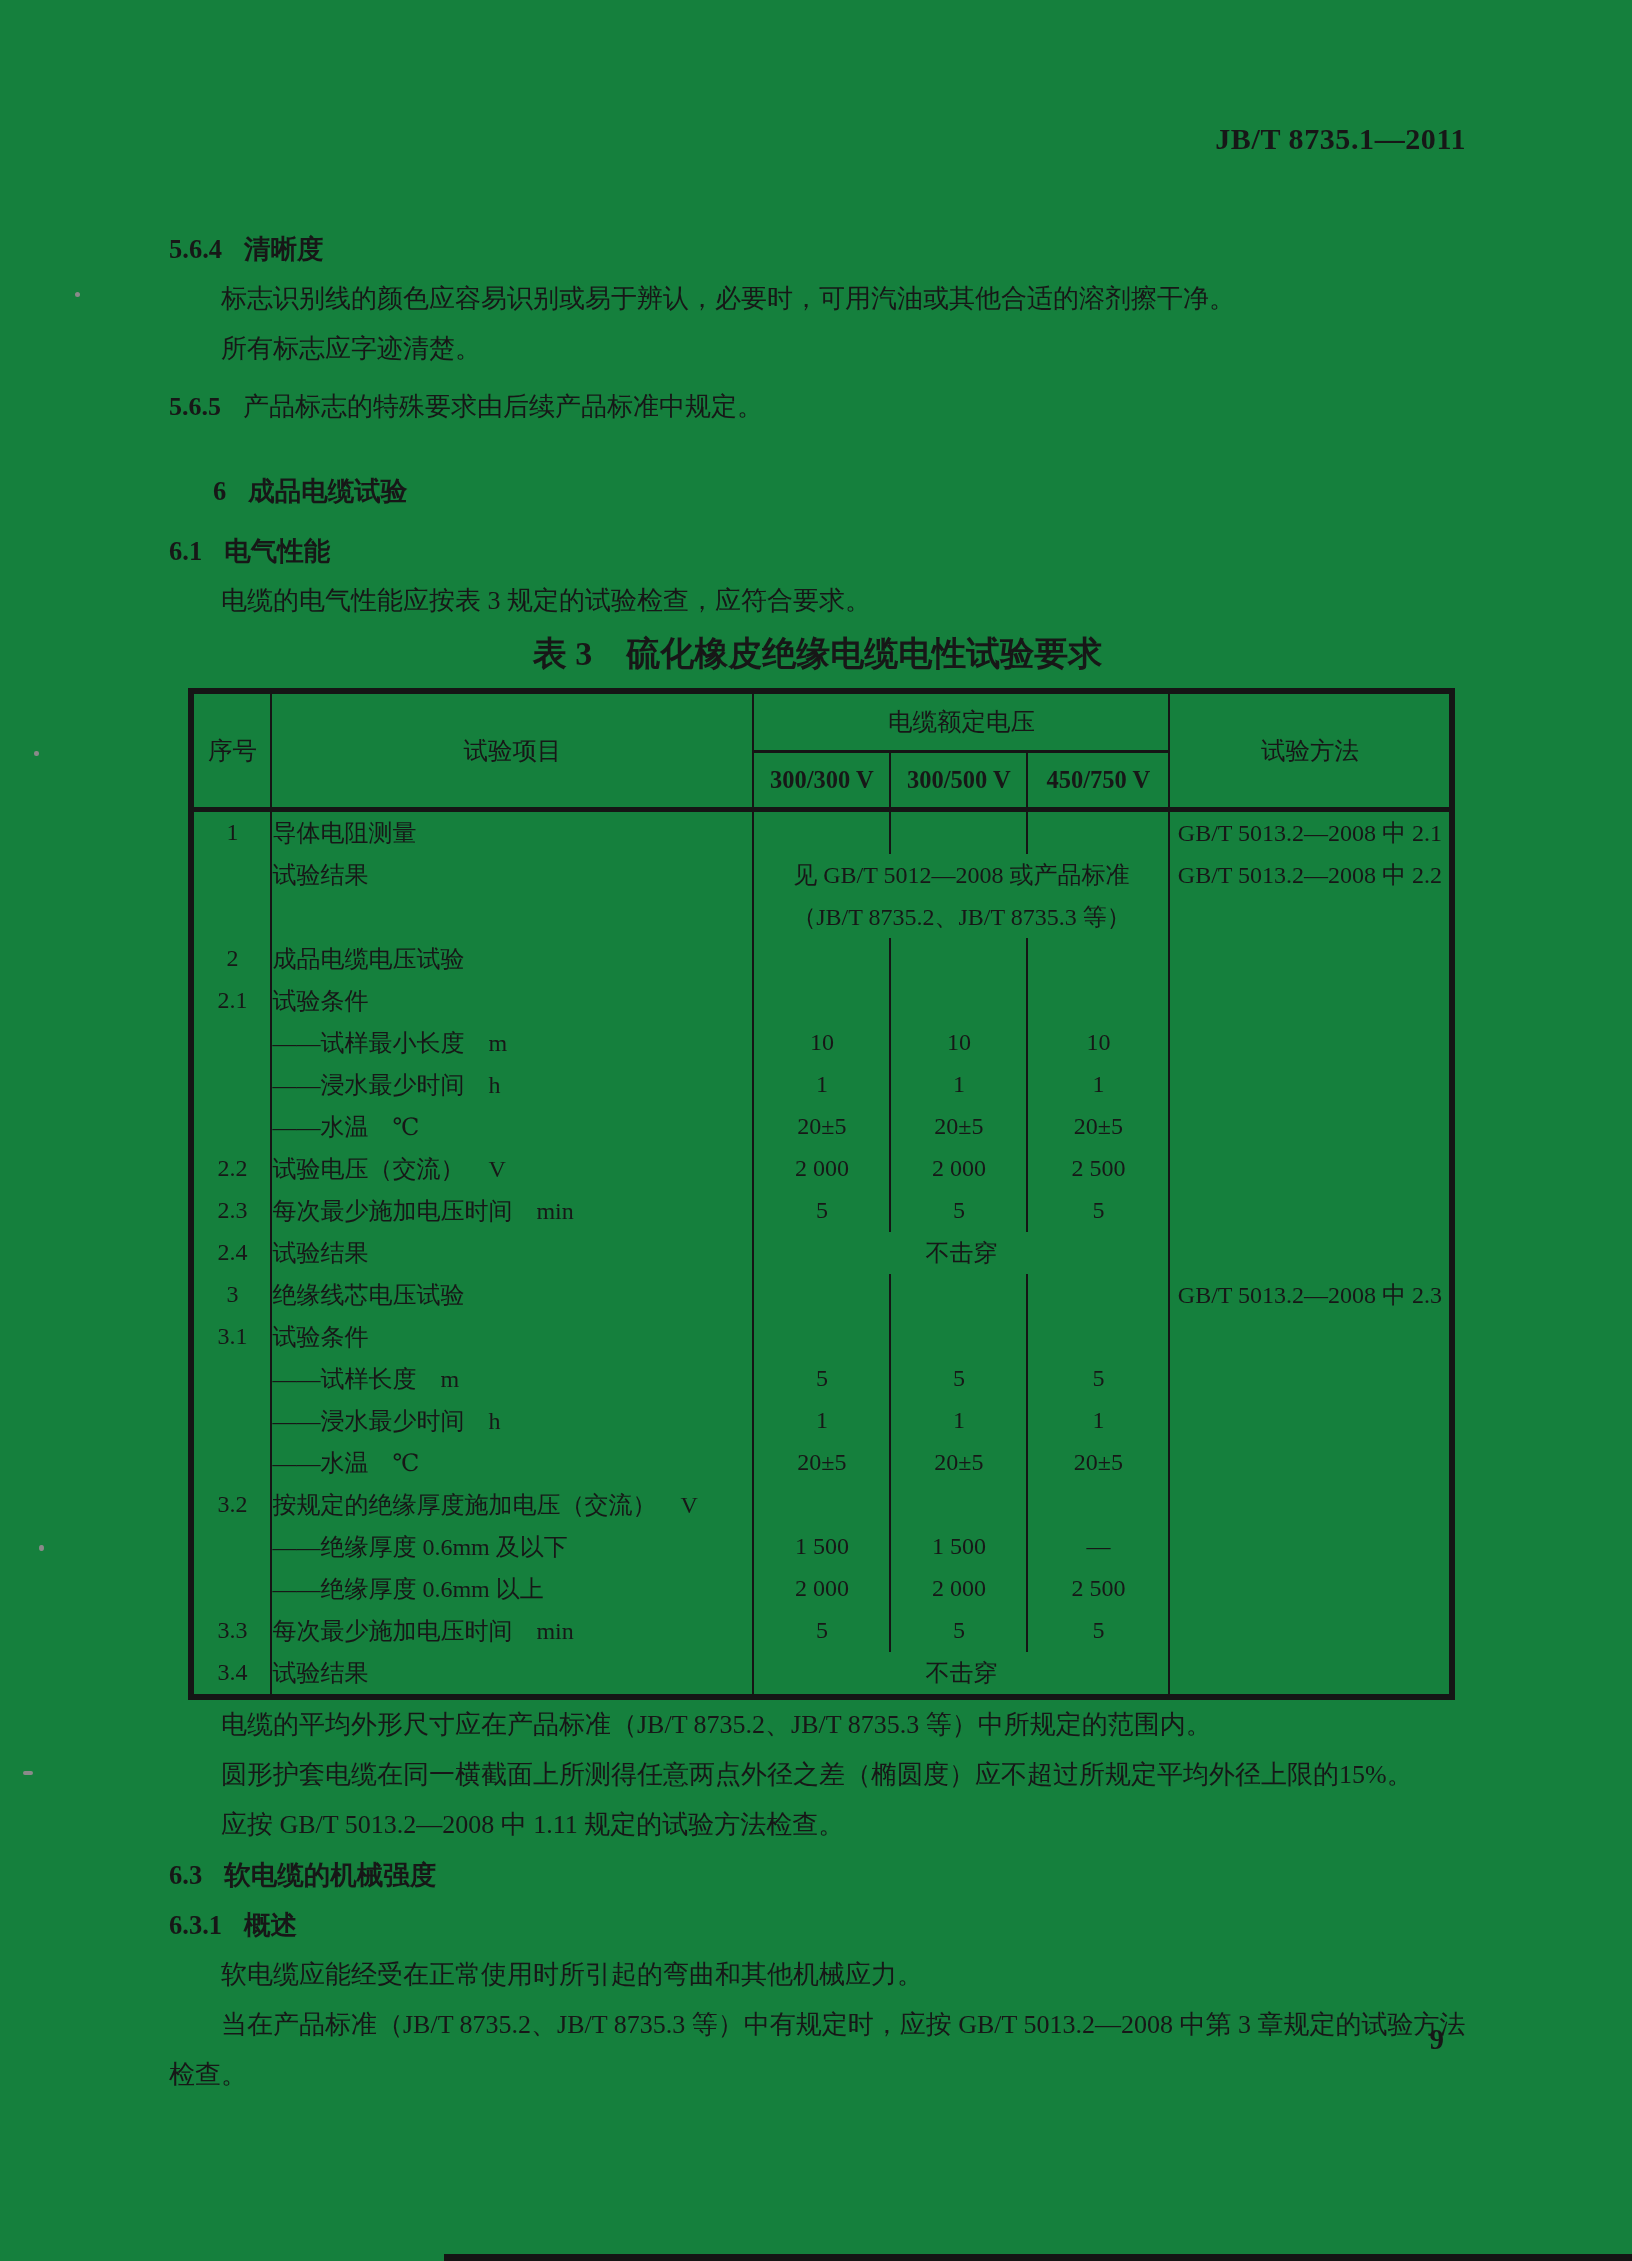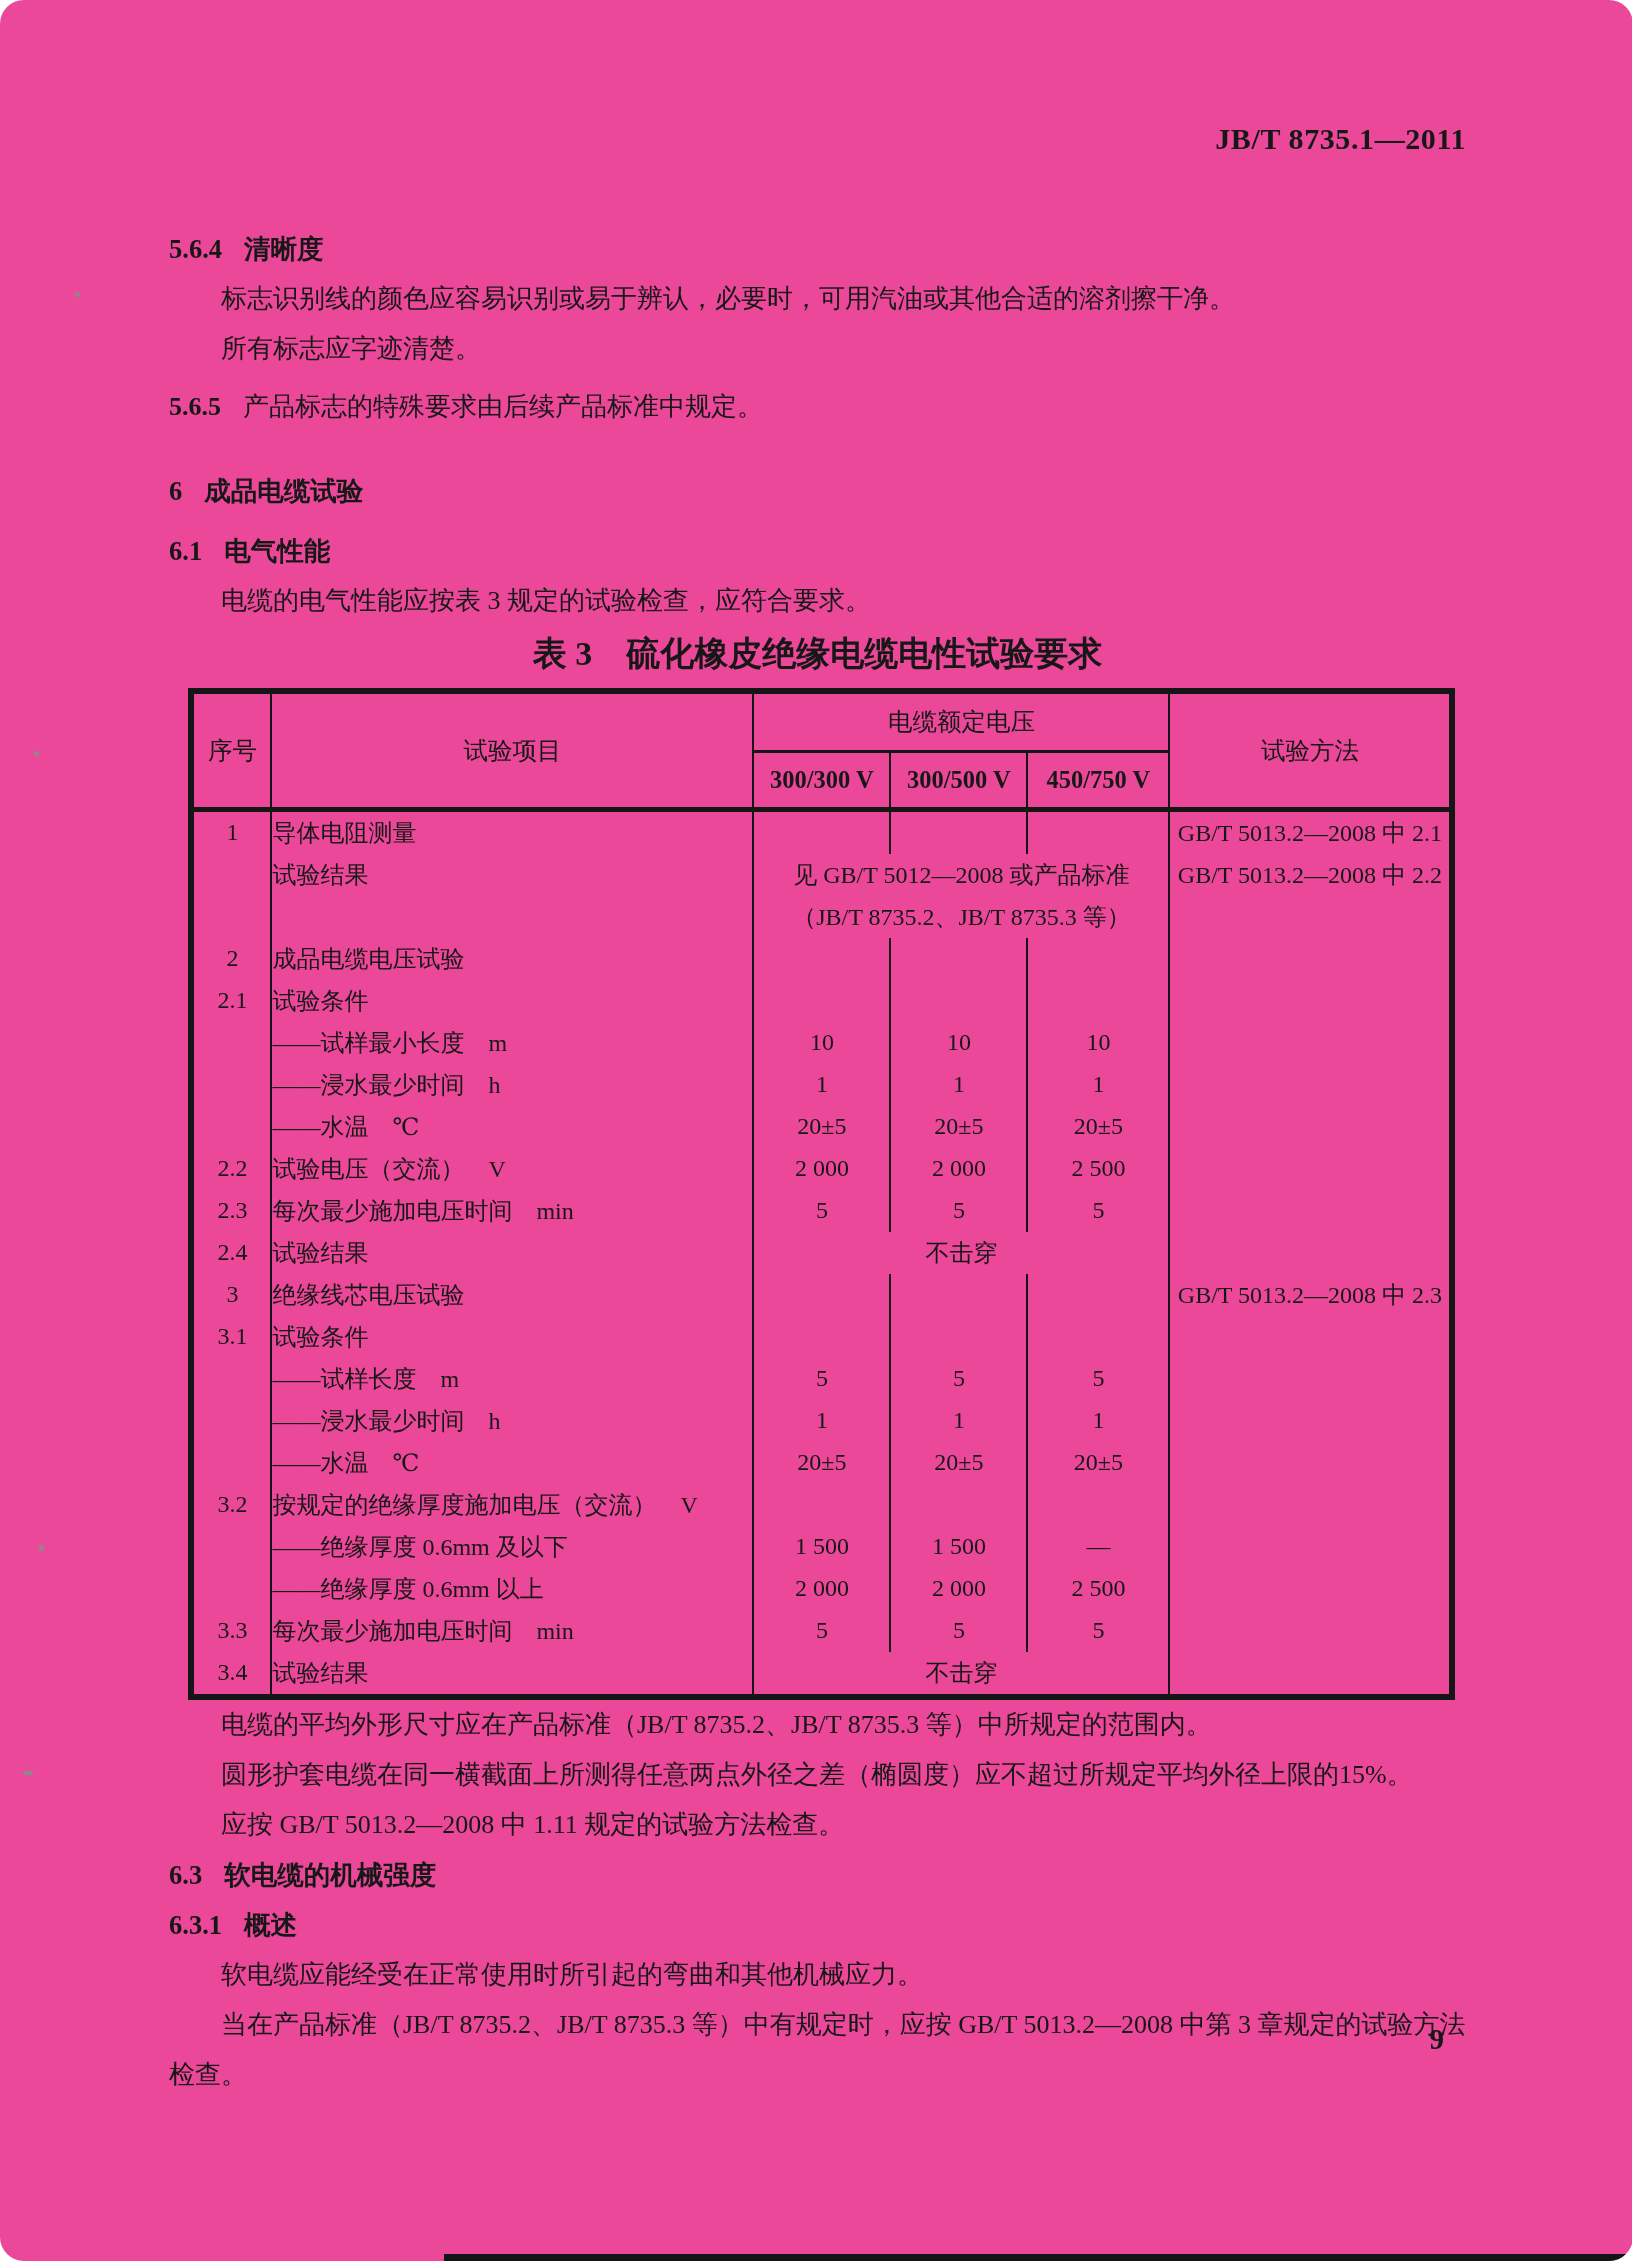--- a/index.html
+++ b/index.html
@@ -1,25 +1,25 @@
 <!DOCTYPE html>
 <html style="font-size:10.3px"><head>
 <meta charset="utf-8">
 <style>
   html,body{margin:0;padding:0;}
   body{background:#ffffff;font-family:"Liberation Serif","DejaVu Serif",serif;color:#171717;}
-  .page{position:relative;width:1633px;height:2261px;background:#ec4899;overflow:hidden;border-radius:24px;}
+  .page{position:relative;width:1633px;height:2261px;background:#15803d;overflow:hidden;}
   .content{position:absolute;left:169px;top:124px;width:1297px;}
   .doc-header{font-size:30px;font-weight:700;text-align:right;letter-spacing:0.6px;line-height:1;margin:0 0 70px 0;}
   .h2{font-size:26.5px;font-weight:700;line-height:50px;margin:0;}
   .hnum{font-weight:700;margin-right:22px;}
   .para{font-size:26px;line-height:50px;text-indent:2em;margin:0;}
   .clause-line{font-size:26px;line-height:50px;margin:0;}
   .clause-line .body-text{font-weight:400;}
-  .mt-big{margin-top:34px;}
+  .mt-big{margin-top:34px;margin-left:44px;}
   .mt-med{margin-top:10.3px;}
   .mt-sm{margin-top:7.8px;}
   .tbl-caption{font-size:34px;font-weight:700;text-align:center;line-height:41px;margin:6.5px 0 0 0;}
   table.tbl{border-collapse:collapse;table-layout:fixed;width:1261px;margin:14px 0 0 19.4px;border:6.5px solid #151515;}
   .tbl th,.tbl td{font-weight:400;vertical-align:middle;padding:0;overflow:hidden;}
   .tbl th{font-size:24.5px;}
   .tbl td{font-size:24px;height:42px;}
   .hrow1 th{height:56px;}
   .hrow2 th{height:54px;}
   .th-no,.th-item,.th-method{border-bottom:5.8px solid #151515;}

